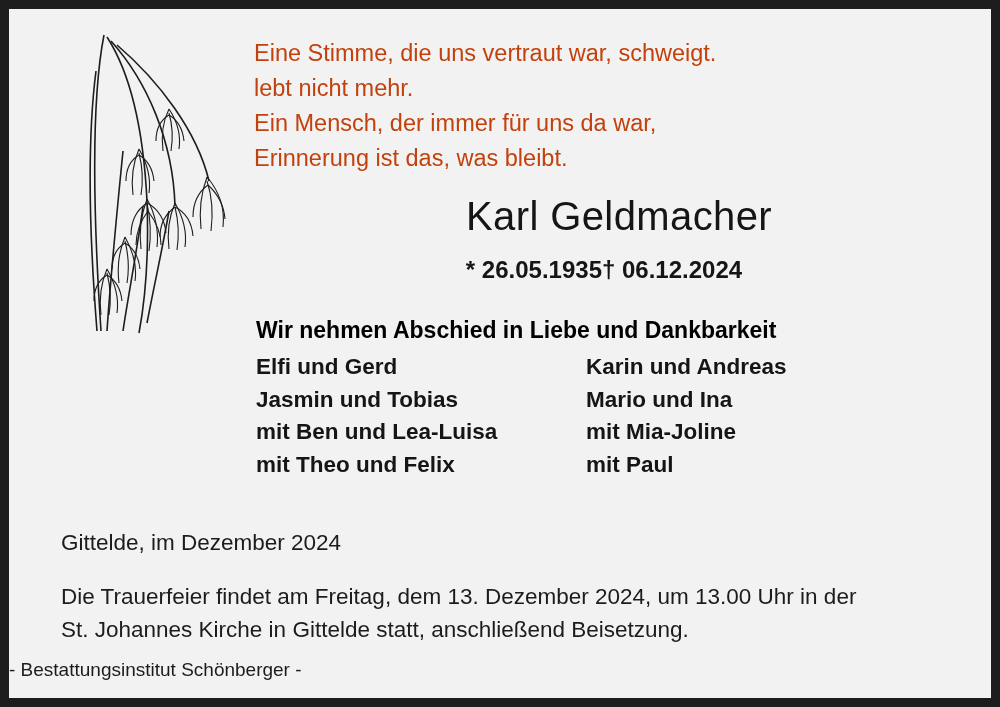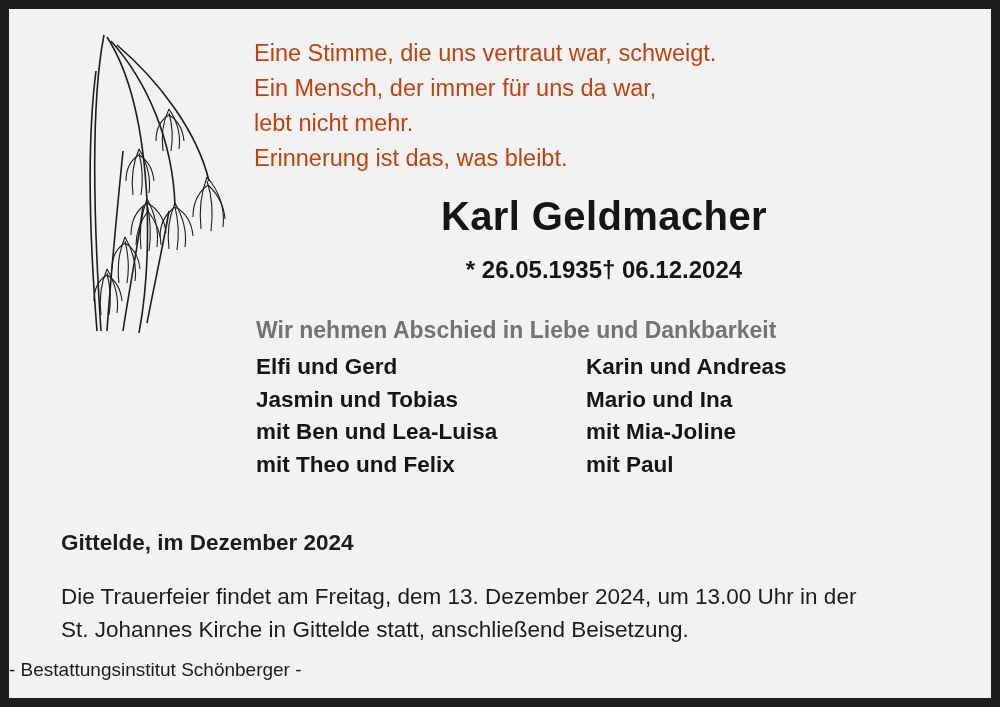--- a/index.html
+++ b/index.html
@@ -52,26 +52,26 @@
     color: #c2410c;
     font-weight: 400;
   }
   .verse div {
     white-space: nowrap;
   }
 
   
   .name {
     position: absolute;
-    left: 245px;
+    left: 260px;
     top: 185px;
     width: 700px;
     text-align: center;
     font-size: 40px;
-    font-weight: bold;
+    font-weight: normal;
     letter-spacing: 0.4px;
     color: #151515;
   }
   .dates {
     position: absolute;
     left: 245px;
     top: 247px;
     width: 700px;
     text-align: center;
     font-size: 24px;
@@ -80,21 +80,21 @@
   }
   .dates .birth { }
 
   
   .farewell {
     position: absolute;
     left: 247px;
     top: 308px;
     font-size: 23px;
     font-weight: bold;
-    color: #737373;
+    color: #000000;
   }
 
   .family {
     position: absolute;
     left: 247px;
     top: 342px;
     width: 700px;
     font-size: 22.5px;
     font-weight: bold;
     color: #151515;
@@ -105,21 +105,21 @@
   }
   .family-col-left { width: 330px; }
   .family-col-right { width: 330px; }
 
   
   .place-line {
     position: absolute;
     left: 52px;
     top: 521px;
     font-size: 22.5px;
-    font-weight: 700;
+    font-weight: 400;
     color: #1c1c1c;
   }
 
   .service {
     position: absolute;
     left: 52px;
     top: 571px;
     width: 900px;
     font-size: 22.5px;
     line-height: 33px;
@@ -216,22 +216,22 @@
             <path d="M60 242 C 64 258, 64 272, 62 284"></path>
             <path d="M60 244 C 70 250, 74 260, 75 270"></path>
             <path d="M60 244 C 50 250, 47 260, 47 270"></path>
           </g>
         </g>
       </svg>
     </div>
 
     <div class="verse">
       <div>Eine Stimme, die uns vertraut war, schweigt.</div>
+      <div>lebt nicht mehr.</div>
       <div>Ein Mensch, der immer für uns da war,</div>
-      <div>lebt nicht mehr.</div>
       <div>Erinnerung ist das, was bleibt.</div>
     </div>
 
     <div class="name">Karl Geldmacher</div>
 
     <div class="dates">
       <span class="birth">* 26.05.1935</span><span class="death">† 06.12.2024</span>
     </div>
 
     <div class="farewell">Wir nehmen Abschied in Liebe und Dankbarkeit</div>

